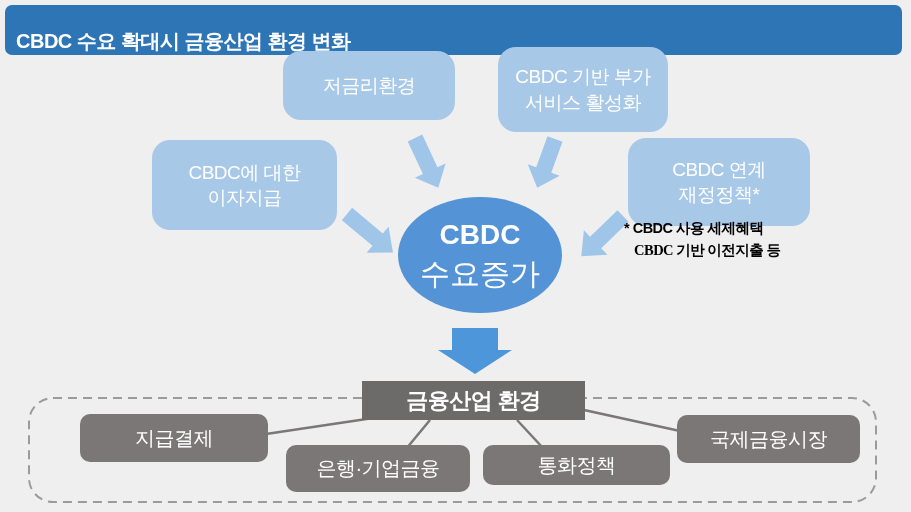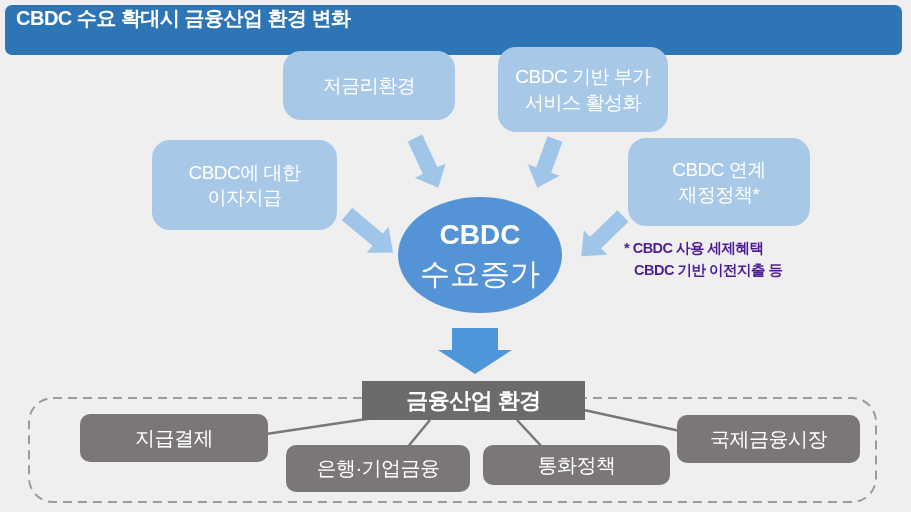--- a/index.html
+++ b/index.html
@@ -19,21 +19,21 @@
     z-index: 1;
     pointer-events: none;
   }
   .node { position: absolute; z-index: 2; display: flex; flex-direction: column; align-items: center; justify-content: center; text-align: center; }
   .title-bar {
     position: absolute;
     left: 5px; top: 5px;
     width: 897px; height: 50px;
     background: #2e75b6;
     border-radius: 7px;
-    display: flex; align-items: flex-start;
+    display: flex; align-items: flex-end;
     padding-left: 11px;
     z-index: 2;
   }
   .title-bar .title-text {
     color: #ffffff;
     font-size: 20px;
     font-weight: bold;
     letter-spacing: -0.5px;
   }
   .factor {
@@ -53,30 +53,30 @@
     width: 164px; height: 116px;
     background: #5494d6;
     border-radius: 50%;
     color: #ffffff;
     line-height: 1.3;
   }
   .center-ellipse .l1 { font-size: 28px; font-weight: bold; }
   .center-ellipse .l2 { font-size: 30px; }
   .footnote {
     position: absolute;
-    left: 624px; top: 238px;
+    left: 624px; top: 218px;
     width: 210px;
     z-index: 2;
-    color: #4c1d95;
+    color: #000000;
     font-size: 14.5px;
     font-weight: 600;
     line-height: 1.5;
     letter-spacing: -0.5px;
   }
-  .footnote .fn2 { padding-left: 10px; }
+  .footnote .fn2 { padding-left: 10px; font-family: Liberation Serif, serif; }
   .outcome-title {
     left: 362px; top: 381px;
     width: 223px; height: 39px;
     background: #6d6a6a;
     color: #ffffff;
     font-size: 22px;
     font-weight: bold;
     letter-spacing: -0.5px;
   }
   .area-box {

